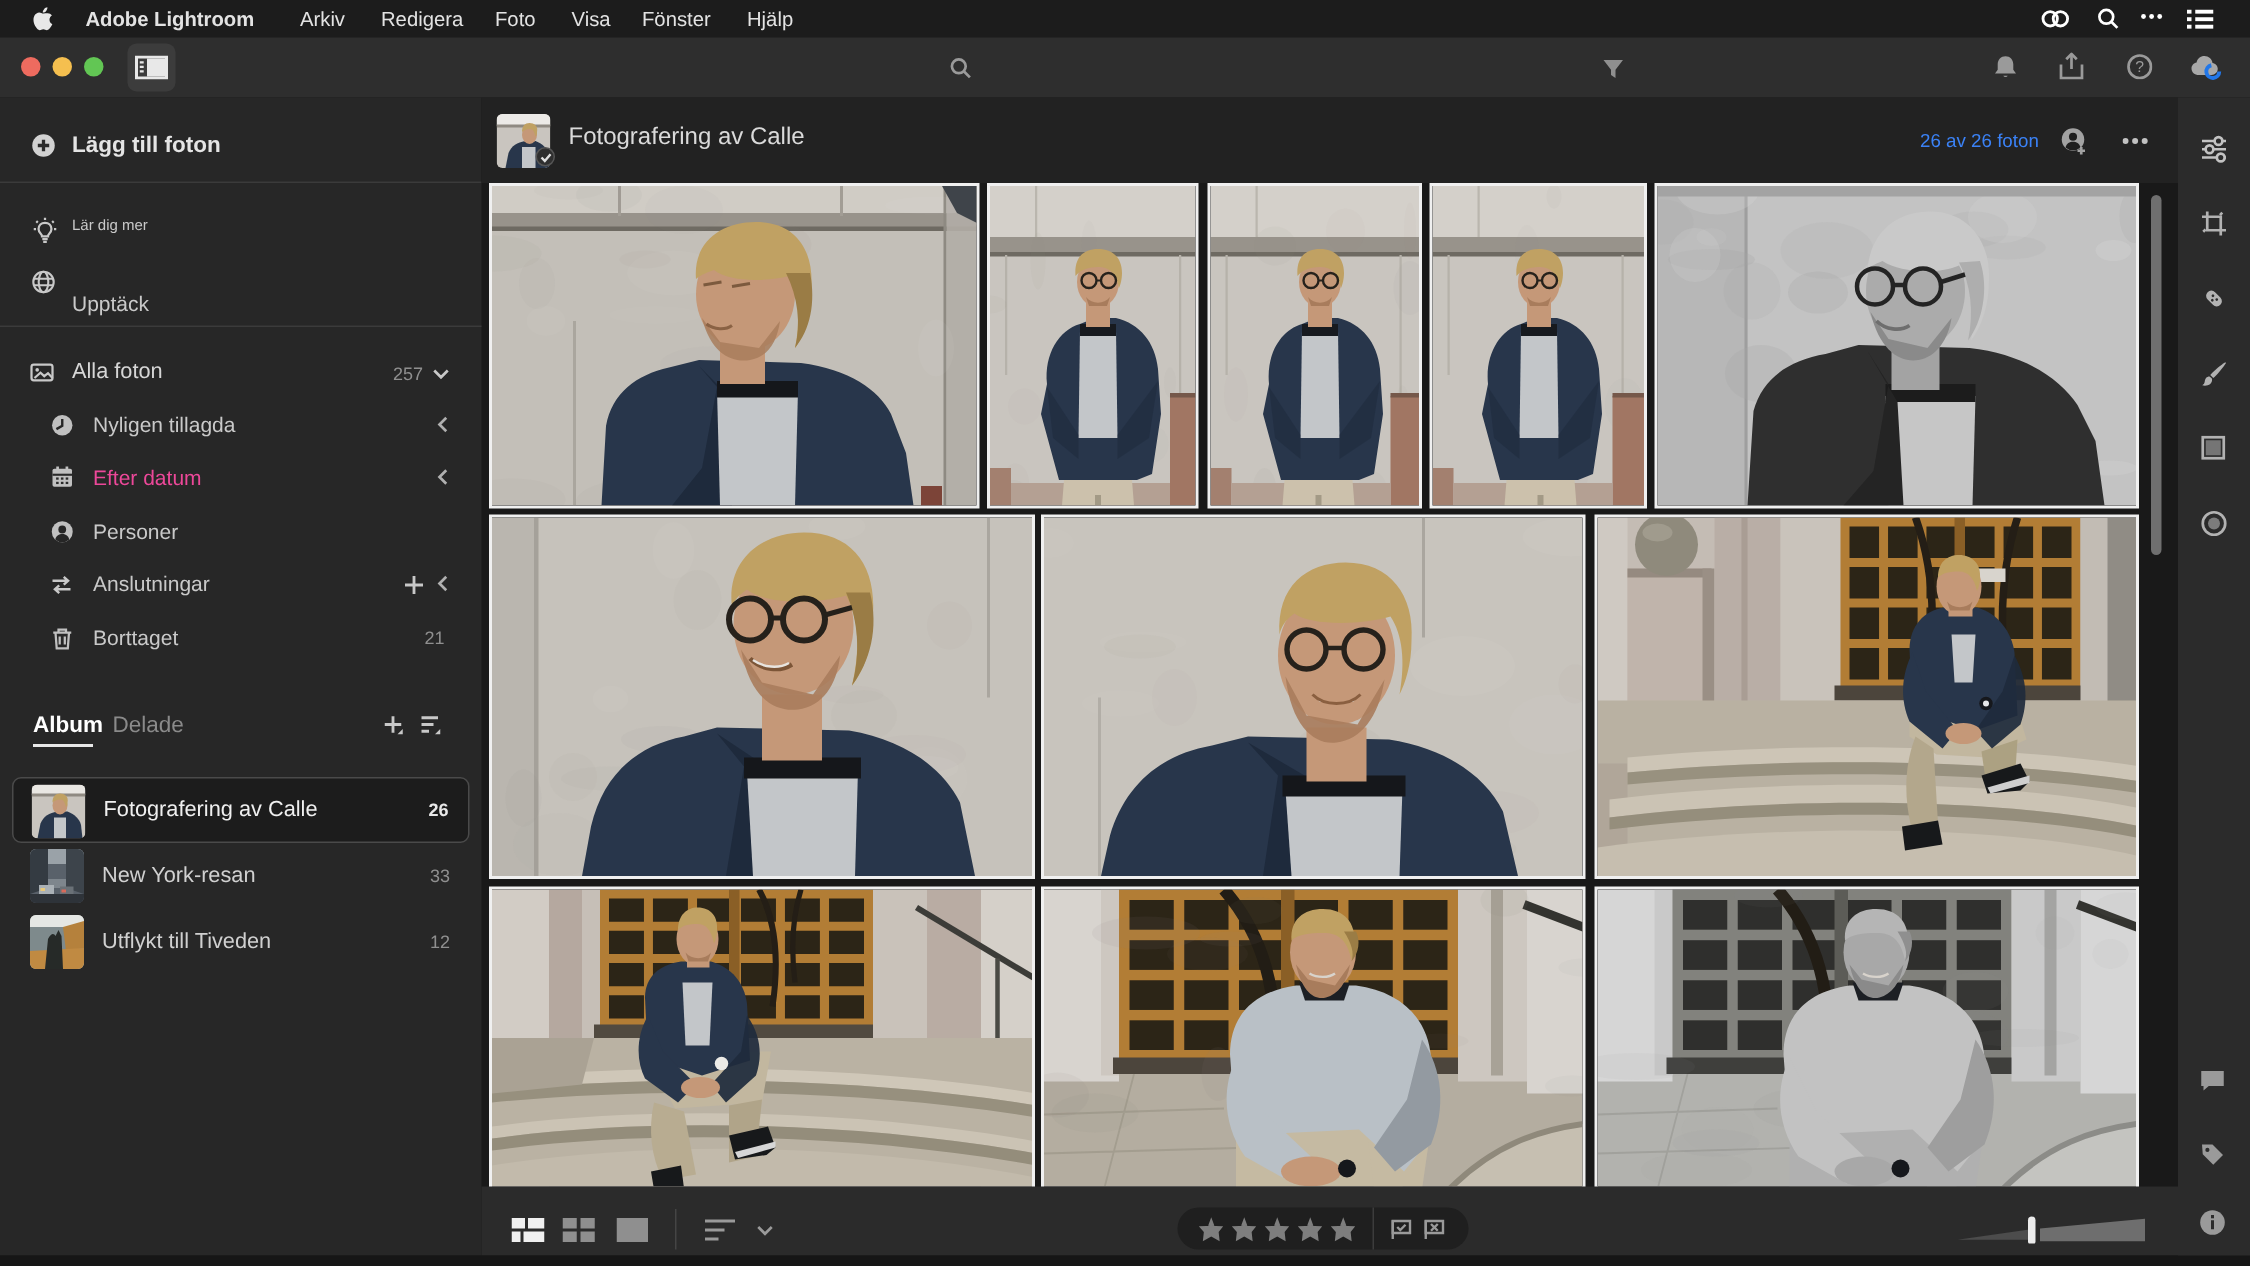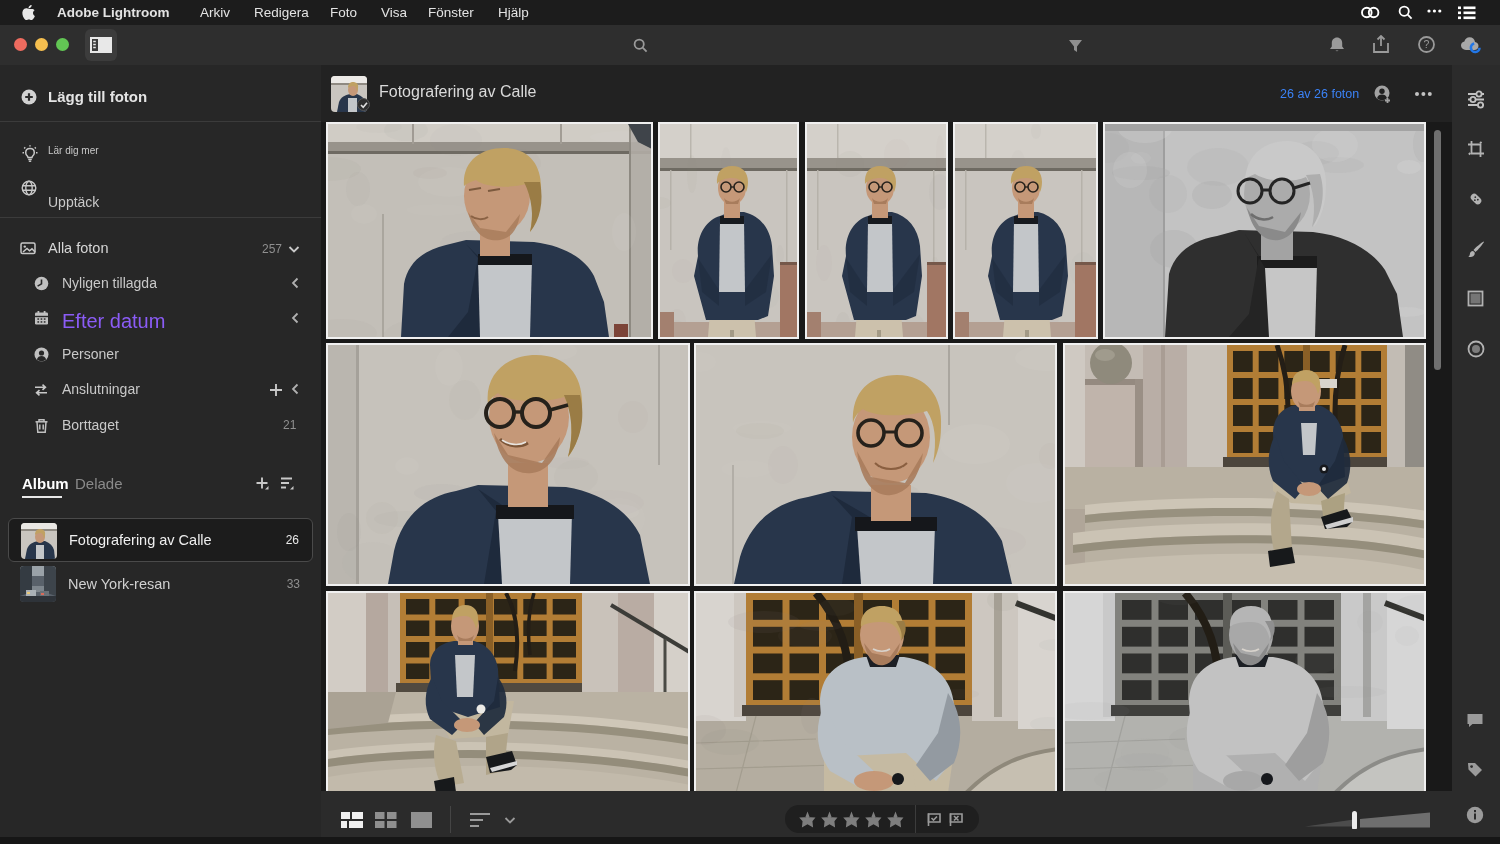--- a/index.html
+++ b/index.html
@@ -148,21 +148,21 @@
       <path d="M4.4 1 L4.4 4 M10.6 1 L10.6 4" stroke="#c0c0c0" stroke-width="1.8"></path>
       <g fill="#2a2a2a">
         <rect x="3.4" y="8.3" width="1.7" height="1.5"></rect>
         <rect x="6.6" y="8.3" width="1.7" height="1.5"></rect>
         <rect x="9.8" y="8.3" width="1.7" height="1.5"></rect>
         <rect x="3.4" y="11.2" width="1.7" height="1.5"></rect>
         <rect x="6.6" y="11.2" width="1.7" height="1.5"></rect>
         <rect x="9.8" y="11.2" width="1.7" height="1.5"></rect>
       </g>
     </svg>
-    <div class="abs" style="left:62px;top:245px;color:#8b5cf6;font-size:20px">Efter datum</div>
+    <div class="abs" style="left:62px;top:245px;color:#ec4899;font-size:14px">Efter datum</div>
     <svg class="" style="position:absolute;left:291px;top:247px" width="9" height="12" viewBox="0 0 9 12">
       <path d="M6.5 1.5 L2 6 L6.5 10.5" stroke="#b0b0b0" stroke-width="1.8" fill="none"></path>
     </svg>
     <svg class="" style="position:absolute;left:34px;top:282px" width="15" height="15" viewBox="0 0 15 15">
       <circle cx="7.5" cy="7.5" r="7" fill="#c0c0c0"></circle>
       <circle cx="7.5" cy="6" r="2.6" fill="#262626"></circle>
       <path d="M2.8 12.6 C3.6 9.9 5.4 9 7.5 9 C9.6 9 11.4 9.9 12.2 12.6 A7 7 0 0 1 2.8 12.6 Z" fill="#262626"></path>
     </svg>
     <div class="abs" style="left:62px;top:281px;color:#c9c9c9;font-size:14px">Personer</div>
     <svg class="" style="position:absolute;left:33px;top:317px" width="16" height="16" viewBox="0 0 16 16">
@@ -207,39 +207,53 @@
           <rect width="36" height="36" fill="#c9c5bf"></rect>
           <rect width="36" height="7" fill="#e9e7e3"></rect>
           <rect y="6" width="36" height="2" fill="#8f8a82"></rect>
           <path d="M4 36 L6 26 C8 21 12 19 17 18 L24 18 C29 20 32 23 33 27 L34 36 Z" fill="#28364b"></path>
           <rect x="15" y="22" width="8" height="14" fill="#c3c6c9"></rect>
           <ellipse cx="19" cy="14" rx="5" ry="6" fill="#c59878"></ellipse>
           <path d="M14 12 C14 8 16 6 19 6 C22 6 25 8 24 12 C24 13 24 14 23 15 C22 11 21 10 19 10 C17 10 15 11 14 12 Z" fill="#c0a163"></path>
         </svg>
       </div>
       <div class="albname" style="color:#efefef">Fotografering av Calle</div>
-      <div class="albcount" style="color:#e8e8e8;font-weight:normal">26</div>
+      <div class="albcount" style="color:#e8e8e8;font-weight:bold">26</div>
     </div>
     <div class="albrow" style="top:497px;">
       <div class="albthumb">
         <svg class="" style="position:absolute;left:0px;top:0px" width="36" height="36" viewBox="0 0 36 36">
           <rect width="36" height="36" fill="#59616a"></rect>
           <rect width="36" height="10" fill="#9aa2a8"></rect>
           <path d="M0 0 L12 0 L12 26 L0 30 Z" fill="#343b42"></path>
           <path d="M36 0 L24 0 L24 26 L36 30 Z" fill="#3d444b"></path>
           <rect x="12" y="20" width="12" height="6" fill="#7e868d"></rect>
           <rect x="6" y="24" width="10" height="6" fill="#aab1b6"></rect>
           <rect x="20" y="25" width="9" height="5" fill="#6a7177"></rect>
           <rect x="0" y="30" width="36" height="6" fill="#2e3339"></rect>
           <rect x="7" y="26" width="3" height="2" fill="#e8c97a"></rect>
           <rect x="21" y="27" width="3" height="2" fill="#d86a5a"></rect>
         </svg>
       </div>
       <div class="albname" style="color:#d0d0d0">New York-resan</div>
       <div class="albcount" style="color:#8f8f8f">33</div>
+    </div>
+    <div class="albrow" style="top:541px;">
+      <div class="albthumb">
+        <svg class="" style="position:absolute;left:0px;top:0px" width="36" height="36" viewBox="0 0 36 36">
+          <rect width="36" height="36" fill="#b8bdb9"></rect>
+          <rect width="36" height="8" fill="#e5e7e4"></rect>
+          <rect y="8" width="36" height="16" fill="#7e8a8c"></rect>
+          <path d="M22 8 L36 4 L36 22 L24 24 Z" fill="#b5813c"></path>
+          <path d="M0 24 L36 22 L36 36 L0 36 Z" fill="#c08a42"></path>
+          <path d="M10 36 L12 16 C14 12 16 12 17 14 L19 10 L21 14 L22 36 Z" fill="#262a28"></path>
+        </svg>
+      </div>
+      <div class="albname" style="color:#d0d0d0">Utflykt till Tiveden</div>
+      <div class="albcount" style="color:#8f8f8f">12</div>
     </div>
   </div>
 <div id="header">
     <div class="abs" style="left:10px;top:11px;width:36px;height:36px;border-radius:4px;overflow:hidden">
       <svg class="" style="position:absolute;left:0px;top:0px" width="36" height="36" viewBox="0 0 36 36">
         <rect width="36" height="36" fill="#c9c5bf"></rect>
         <rect width="36" height="8" fill="#eceae7"></rect>
         <rect y="7" width="36" height="2" fill="#8f8a82"></rect>
         <path d="M6 36 L8 26 C10 21 14 19 19 18 L26 18 C31 20 34 23 35 27 L36 36 Z" fill="#28364b"></path>
         <rect x="17" y="22" width="9" height="14" fill="#c3c6c9"></rect>

